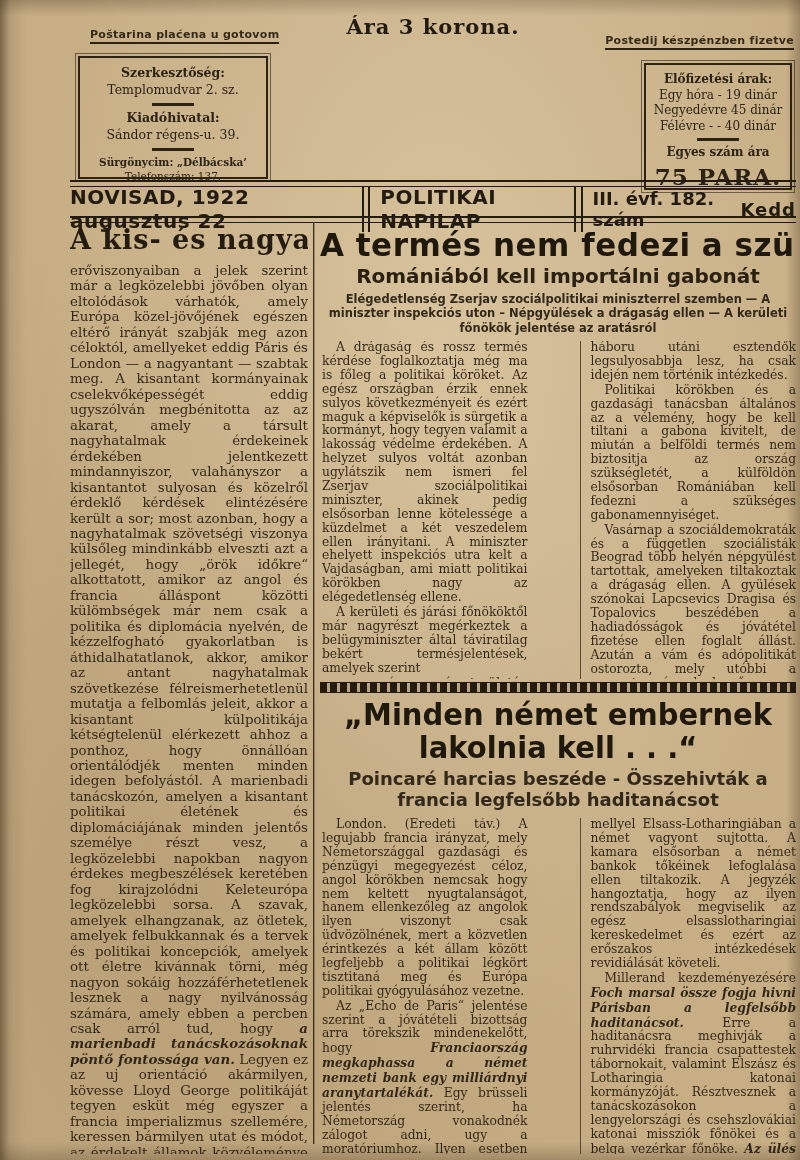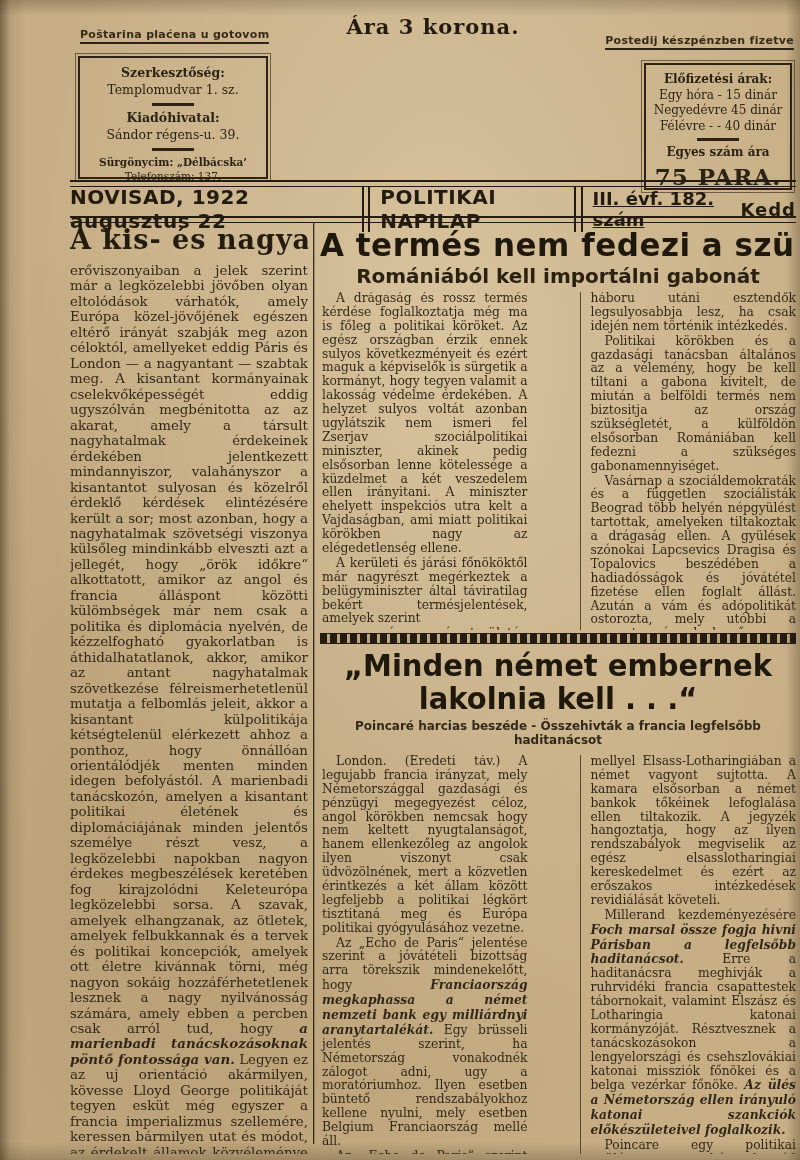--- a/index.html
+++ b/index.html
@@ -19,21 +19,21 @@
       linear-gradient(0deg, rgba(58,44,24,0.25) 0px, rgba(58,44,24,0) 18px),
       #c7ae85;
     color:#2c2315;
   }
   .content{position:absolute;left:70px;right:4px;top:10px;bottom:6px;}
 
   
   .topbar{position:absolute;top:4px;left:0;right:0;height:36px;}
   .notice{font-family:"DejaVu Sans",sans-serif;font-weight:bold;font-size:11px;
     border-bottom:2px solid #2c2315;padding-bottom:1px;color:#352a18;letter-spacing:.3px;}
-  .notice.left{position:absolute;left:10px;top:14px;}
+  .notice.left{position:absolute;left:20px;top:14px;}
   .notice.right{position:absolute;right:2px;top:20px;}
   .price{position:absolute;left:0;right:0;top:0;text-align:center;
     font-size:21px;font-weight:bold;letter-spacing:1px;color:#221b10;}
 
   
   .masthead{position:absolute;top:40px;left:0;right:0;height:130px;}
   .infobox{position:absolute;border:2px solid #2c2315;outline:1px solid rgba(44,35,21,.6);
     outline-offset:2px;text-align:center;padding:7px 4px 4px;}
   .infobox .b{font-weight:bold;}
   .infobox .sep{width:42px;height:3px;background:#2c2315;margin:4px auto;}
@@ -51,21 +51,21 @@
   }
 
   
   .rule-thick{position:absolute;left:0;right:0;height:4px;
     border-top:2px solid #241c10;border-bottom:1px solid #241c10;}
   .dateline{position:absolute;top:176px;left:0;right:0;height:46px;
     display:flex;align-items:center;font-family:"DejaVu Sans",sans-serif;
     font-weight:bold;color:#221b10;}
   .dl-place{font-size:20px;letter-spacing:.5px;}
   .dl-type{font-size:20px;letter-spacing:.5px;}
-  .dl-issue{font-size:18px;text-decoration:underline;}
+  .dl-issue{font-size:18px;}
   .dl-day{font-size:18px;margin-left:auto;letter-spacing:1px;}
   .vsep{width:5px;align-self:stretch;border-left:2px solid #241c10;border-right:2px solid #241c10;margin:0 10px;}
 
   
   .bodyzone{position:absolute;top:212px;left:0;right:0;bottom:0;}
   .leftcol{position:absolute;left:0;top:0;bottom:0;width:238px;overflow:hidden;}
   .main-vsep{position:absolute;left:243px;top:0;bottom:10px;width:1px;
     background:#3a2f1d;box-shadow:1px 0 0 rgba(58,47,29,.35);}
   .rightzone{position:absolute;left:250px;right:0;top:0;bottom:0;overflow:hidden;}
 
@@ -89,53 +89,53 @@
   .a1-cols{height:338px;}
   .a1-cols p, .a2-cols p{font-size:12.3px;line-height:1.13;margin-bottom:1px;}
 
   .orn-band{height:9px;margin:3px 0 4px;
     background:repeating-linear-gradient(90deg,#241c10 0 7px,rgba(36,28,16,.1) 7px 10px);
     border-top:1px solid #241c10;border-bottom:1px solid #241c10;}
 
   
   .a2-headline{font-family:"DejaVu Sans",sans-serif;font-weight:bold;font-size:29px;
     text-align:center;line-height:1.12;color:#1f180d;margin:6px 0 4px;transform:scaleY(1.05);}
-  .a2-deck{font-family:"DejaVu Sans",sans-serif;font-weight:bold;font-size:12px;
+  .a2-deck{font-family:"DejaVu Sans",sans-serif;font-weight:bold;font-size:18px;
     text-align:center;color:#33291a;margin:0 0 8px;}
   .a2-cols{height:400px;}
 </style>
 </head>
 <body>
 
 <div class="paper">
   <div class="content">
 
     <div class="topbar">
       <span class="notice left">Poštarina plaćena u gotovom</span>
       <div class="price">Ára 3 korona.</div>
       <span class="notice right">Postedij készpénzben fizetve</span>
     </div>
 
     <div class="masthead">
       <div class="infobox box-left">
         <div class="b">Szerkesztőség:</div>
-        <div>Templomudvar 1. sz.</div>
+        <div>Templomudvar 2. sz.</div>
         <div class="sep"></div>
         <div class="b">Kiadóhivatal:</div>
         <div>Sándor régens-u. 39.</div>
         <div class="sep"></div>
         <div class="small-line b">Sürgönycim: „Délbácska’</div>
         <div class="small-line">Telefonszám: 137.</div>
       </div>
 
 
       <div class="infobox box-right">
         <div class="b">Előfizetési árak:</div>
         <div class="rows">
-          <div>Egy hóra  -  15 dinár</div>
+          <div>Egy hóra  -  19 dinár</div>
           <div>Negyedévre  45 dinár</div>
           <div>Félévre -  -  40 dinár</div>
         </div>
         <div class="sep"></div>
         <div class="b">Egyes szám ára</div>
         <div class="big">75 PARA.</div>
       </div>
     </div>
 
     <div class="rule-thick" style="top:170px;"></div>
@@ -160,20 +160,21 @@
         </div>
       </div>
 
       <div class="main-vsep"></div>
 
       <div class="rightzone">
 
         <div>
           <div class="a1-headline">A termés nem fedezi a szükségletet</div>
           <div class="a1-subhead">Romániából kell importálni gabonát</div>
+          <div class="deck">Elégedetlenség Zserjav szociálpolitikai miniszterrel szemben — A miniszter inspekciós uton – Népgyülések a drágaság ellen — A kerületi főnökök jelentése az aratásról</div>
           <div class="colrow a1-cols bodytext">
             <div class="col">
               <p class="indent">A drágaság és rossz termés kérdése foglalkoztatja még ma is főleg a politikai köröket. Az egész országban érzik ennek sulyos következményeit és ezért maguk a képviselők is sürgetik a kormányt, hogy tegyen valamit a lakosság védelme érdekében. A helyzet sulyos voltát azonban ugylátszik nem ismeri fel Zserjav szociálpolitikai miniszter, akinek pedig elsősorban lenne kötelessége a küzdelmet a két veszedelem ellen irányitani. A miniszter ehelyett inspekciós utra kelt a Vajdaságban, ami miatt politikai körökben nagy az elégedetlenség ellene.</p>
               <p class="indent">A kerületi és járási főnököktől már nagyrészt megérkeztek a belügyminiszter által táviratilag bekért termésjelentések, amelyek szerint</p>
               <p class="inset indent">az egész ország területén nagyon gyönge a terméseredmény. Ugy, hogy a legnagyobb gonddal kell megoldani az ország közélelmezésének kérdését, mert ellenkező esetben sulyos helyzetbe kerül a lakosság. Az idei év a</p>
             </div>
             <div class="col">
               <p>háboru utáni esztendők legsulyosabbja lesz, ha csak idején nem történik intézkedés.</p>
               <p class="indent">Politikai körökben és a gazdasági tanácsban általános az a vélemény, hogy be kell tiltani a gabona kivitelt, de miután a belföldi termés nem biztositja az ország szükségletét, a külföldön elsősorban Romániában kell fedezni a szükséges gabonamennyiséget.</p>
               <p class="indent">Vasárnap a szociáldemokraták és a független szociálisták Beograd több helyén népgyülést tartottak, amelyeken tiltakoztak a drágaság ellen. A gyülések szónokai Lapcsevics Dragisa és Topalovics beszédében a hadiadósságok és jóvátétel fizetése ellen foglalt állást. Azután a vám és adópolitikát ostorozta, mely utóbbi a parasztra nézve kedvező.</p>

